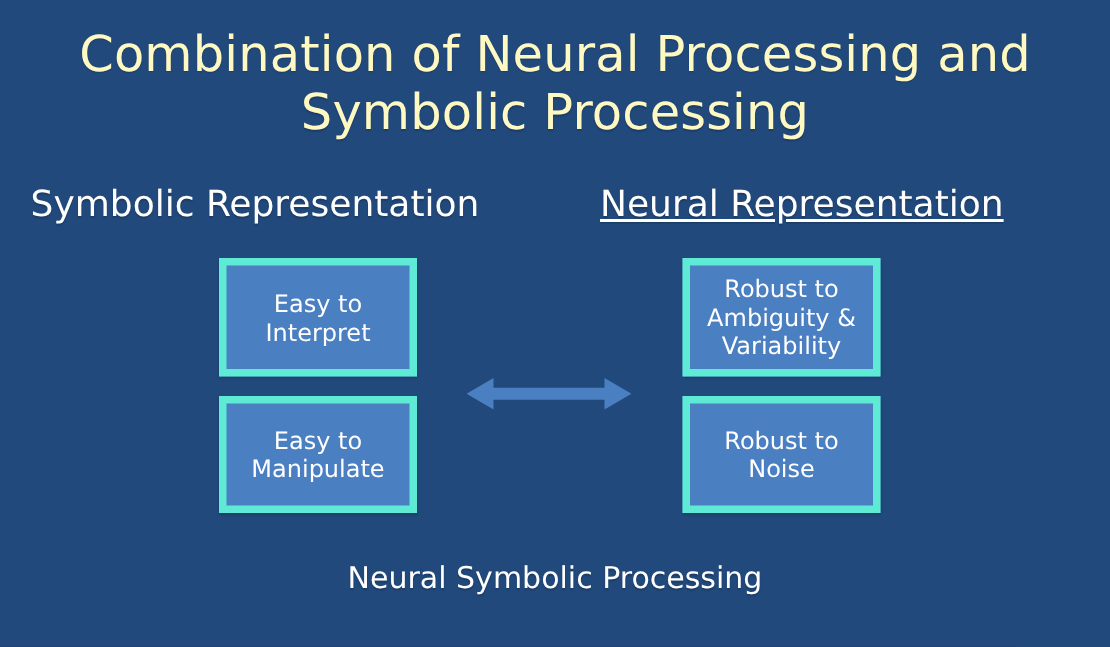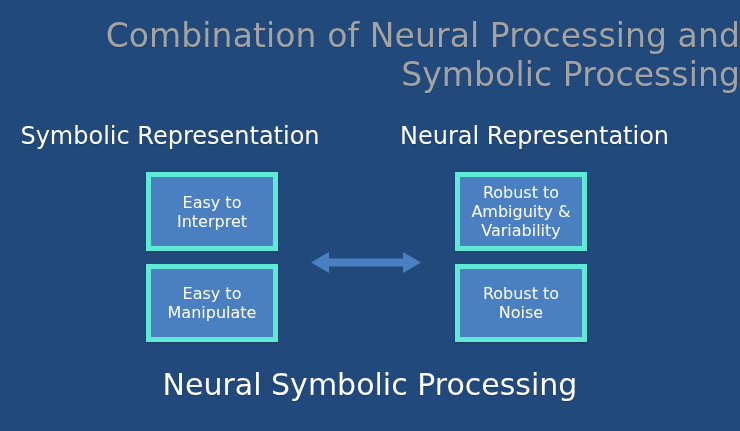--- a/index.html
+++ b/index.html
@@ -17,42 +17,42 @@
     color: #ffffff;
     box-sizing: border-box;
   }
 
   
   .slide-title {
     position: absolute;
     left: 0;
     top: 16px;
     width: 740px;
-    text-align: right;
+    text-align: center;
     font-size: 33px;
     line-height: 39px;
     font-weight: 400;
     letter-spacing: 0.1px;
-    color: #a3a3a3;
+    color: #fef9c3;
     text-shadow: 0 1px 1px rgba(0,0,0,0.18);
   }
 
   
   .col-heading {
     position: absolute;
     top: 121px;
     font-size: 24px;
     line-height: 30px;
     font-weight: 400;
     color: #ffffff;
     white-space: nowrap;
     text-shadow: 0 1px 1px rgba(0,0,0,0.18);
   }
   .col-heading.left  { left: 0;   width: 340px; text-align: center; }
-  .col-heading.right { left: 400px; width: 268px; text-align: center; }
+  .col-heading.right { left: 400px; width: 268px; text-align: center; text-decoration: underline; }
 
   
   .node-box {
     position: absolute;
     box-sizing: border-box;
     background: #4a7fc1;
     border: 5px solid #5eead4;
     display: flex;
     align-items: center;
     justify-content: center;
@@ -78,21 +78,21 @@
     height: 25px;
   }
 
   
   .caption {
     position: absolute;
     left: 0;
     top: 370px;
     width: 740px;
     text-align: center;
-    font-size: 30px;
+    font-size: 20px;
     line-height: 30px;
     font-weight: 400;
     color: #ffffff;
     text-shadow: 0 1px 1px rgba(0,0,0,0.18);
   }
 </style>
 </head>
 <body>
 
 <div id="slide">

